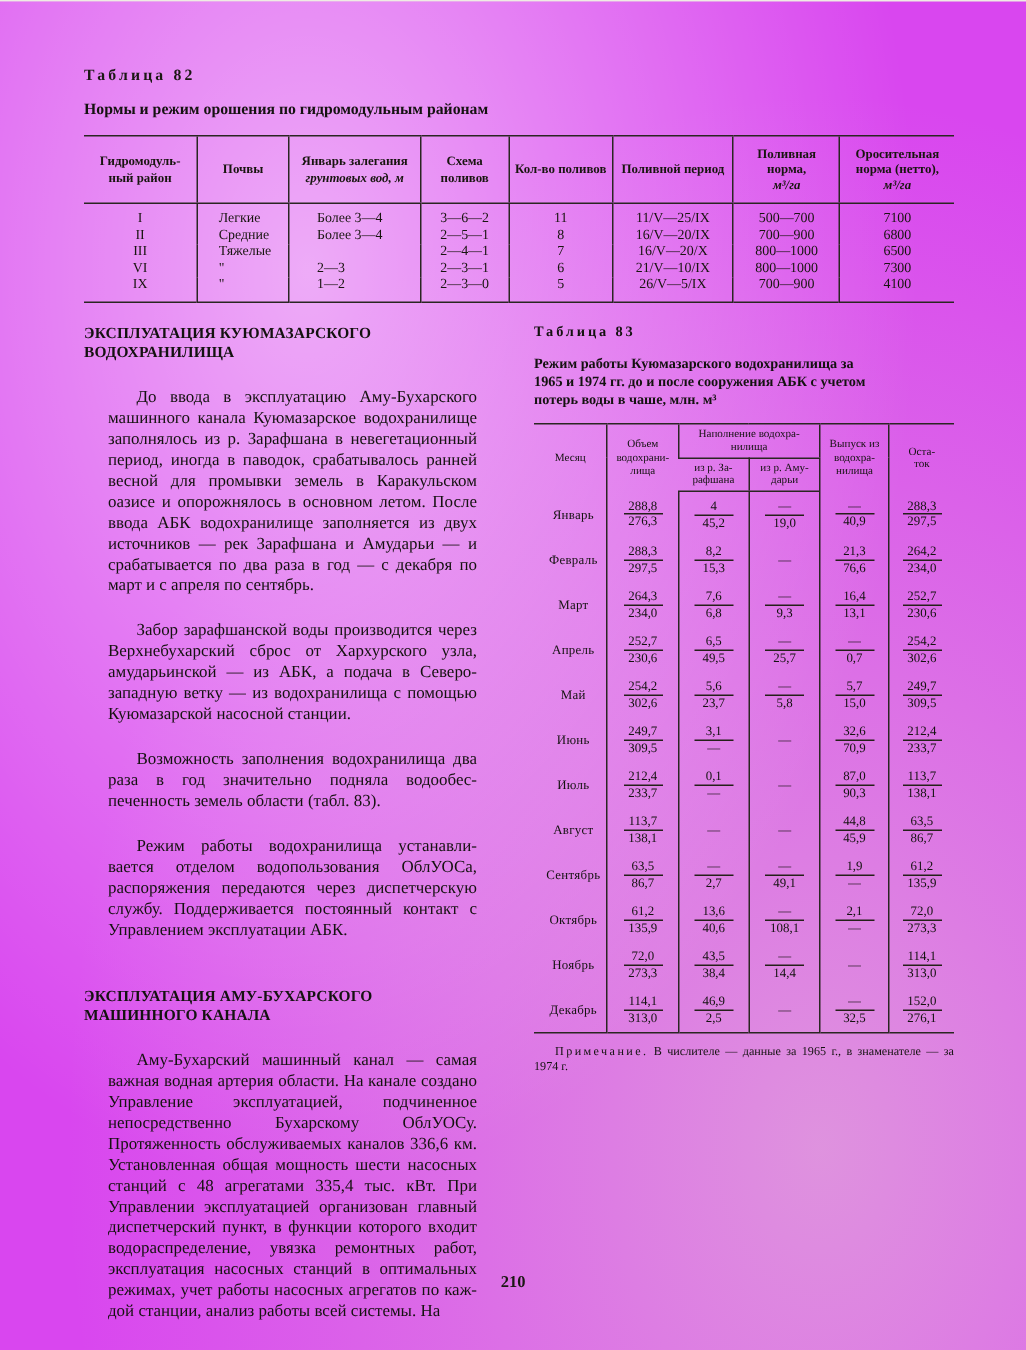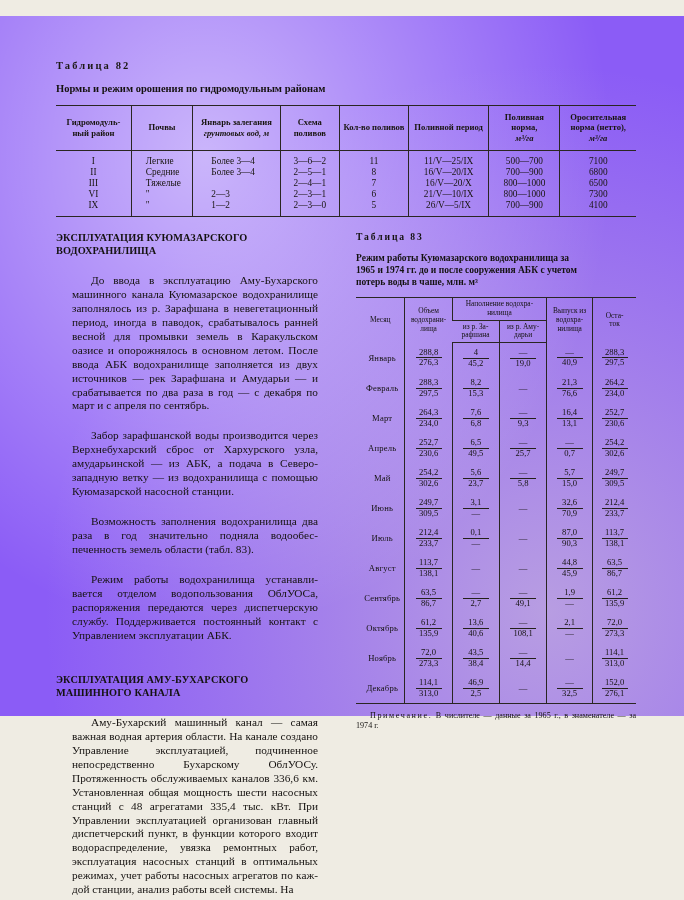--- a/index.html
+++ b/index.html
@@ -11,24 +11,24 @@
     width: 684px;
     height: 900px;
     position: relative;
     background: #efece3;
     font-family: "Liberation Serif", "DejaVu Serif", serif;
     color: #141210;
     overflow: hidden;
   }
   .page {
     position: absolute;
-    left: 0; top: 16px;
+    left: 0; top: 1px;
     width: 684px;
-    height: 700px;
-    background: #8b5cf6;
+    height: 900px;
+    background: #d946ef;
   }
   
   .paper-tint {
     position: absolute;
     left: 0; top: 0; right: 0; bottom: 0;
     background:
       radial-gradient(ellipse at 30% 20%, rgba(255,255,255,0.55), rgba(255,255,255,0) 60%),
       radial-gradient(ellipse at 80% 85%, rgba(228,222,206,0.5), rgba(255,255,255,0) 65%);
     pointer-events: none;
   }
@@ -491,13 +491,14 @@
         </table>
 
         <div class="note">
           <span class="lbl">Примечание.</span><span> В числителе — данные за 1965 г., в знаменателе — за 1974 г.</span>
         </div>
 
       </div>
     </div>
   </div>
 
+  <div class="pagenum">210</div>
 </div>
 
 </body></html>

